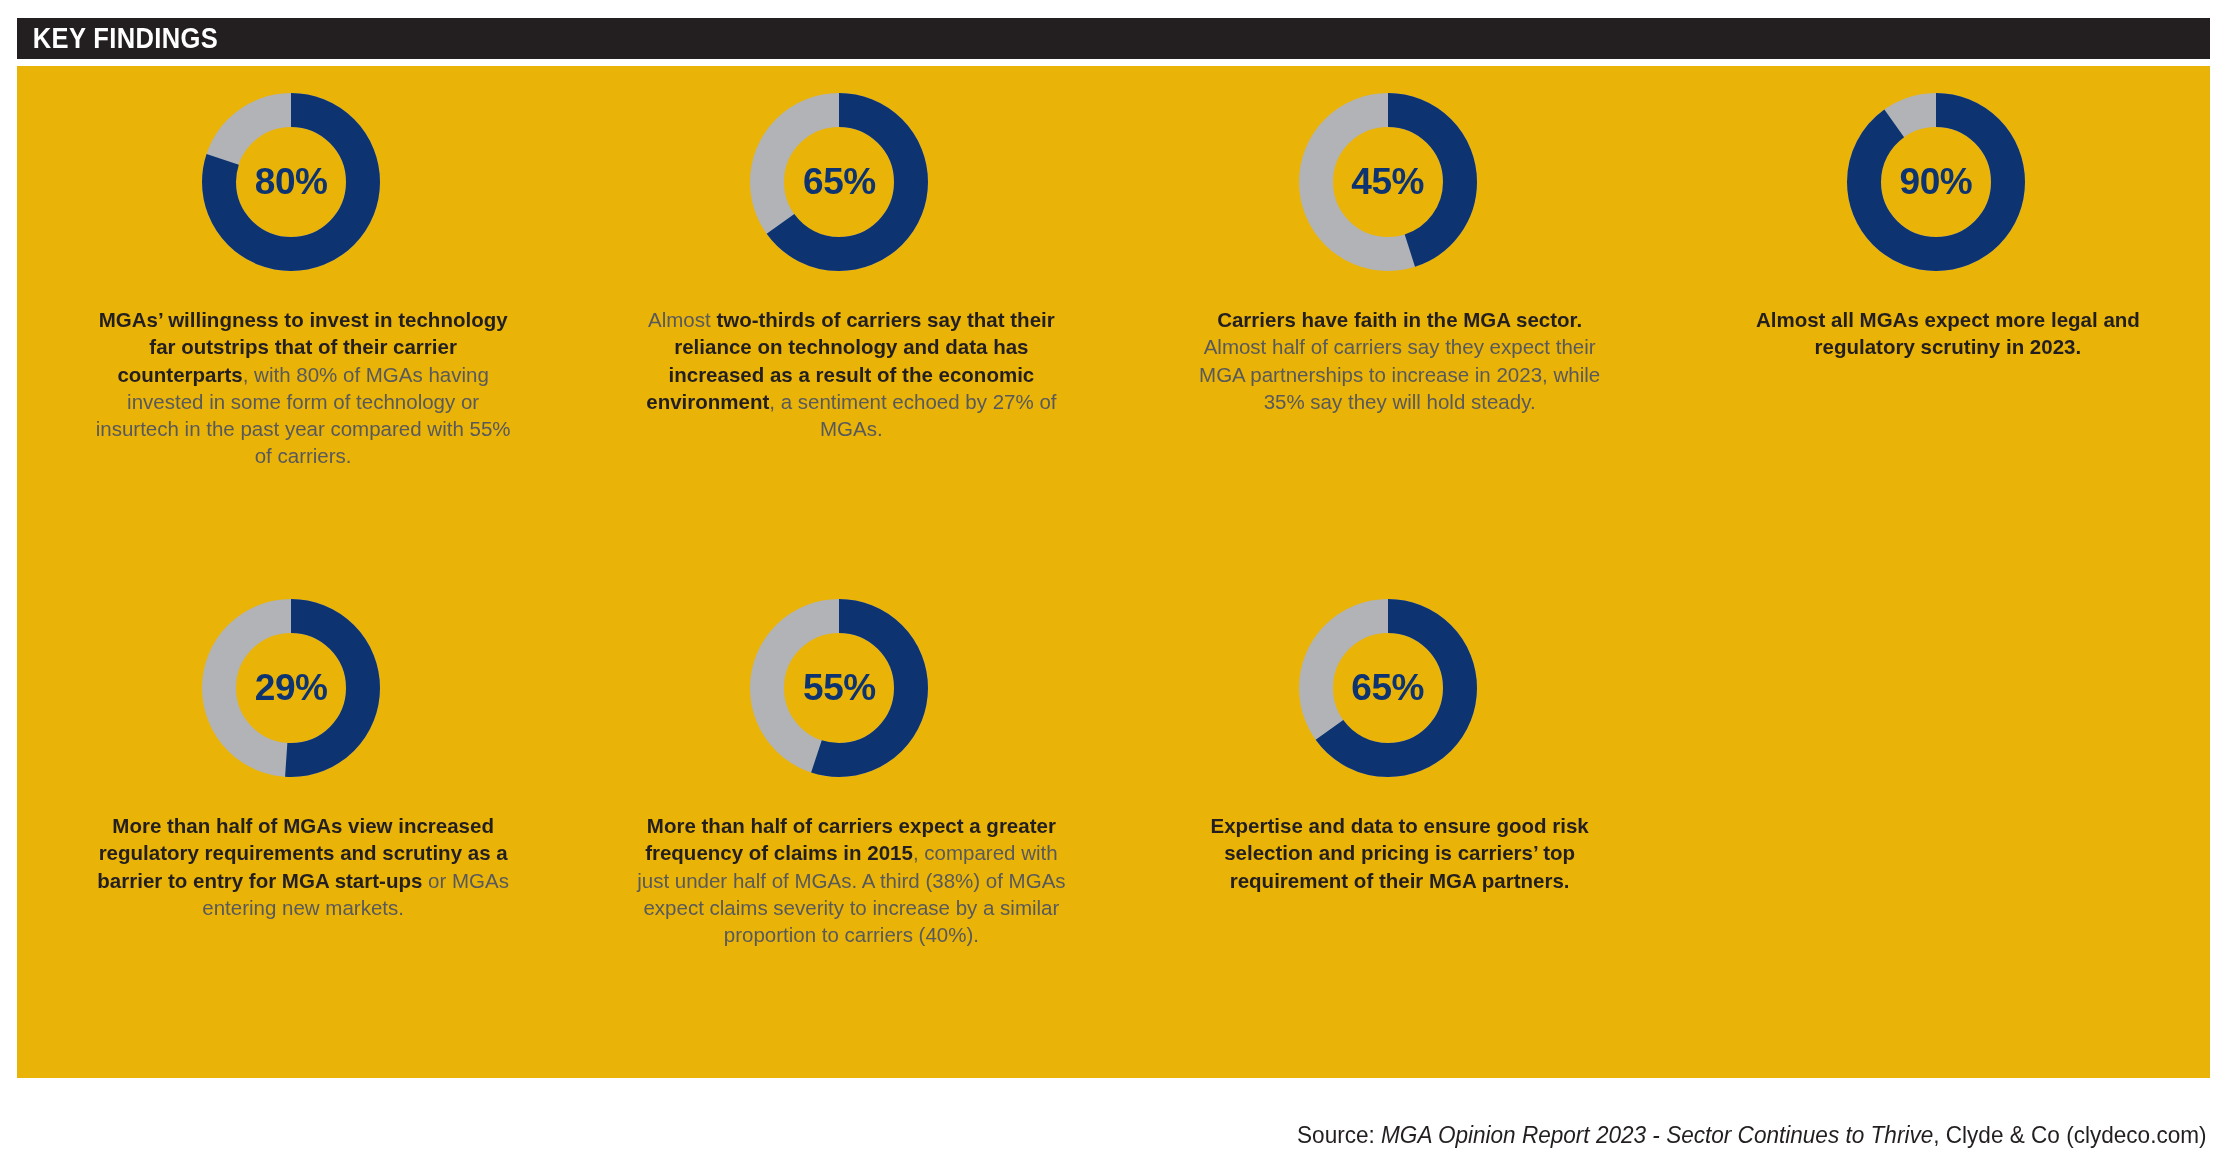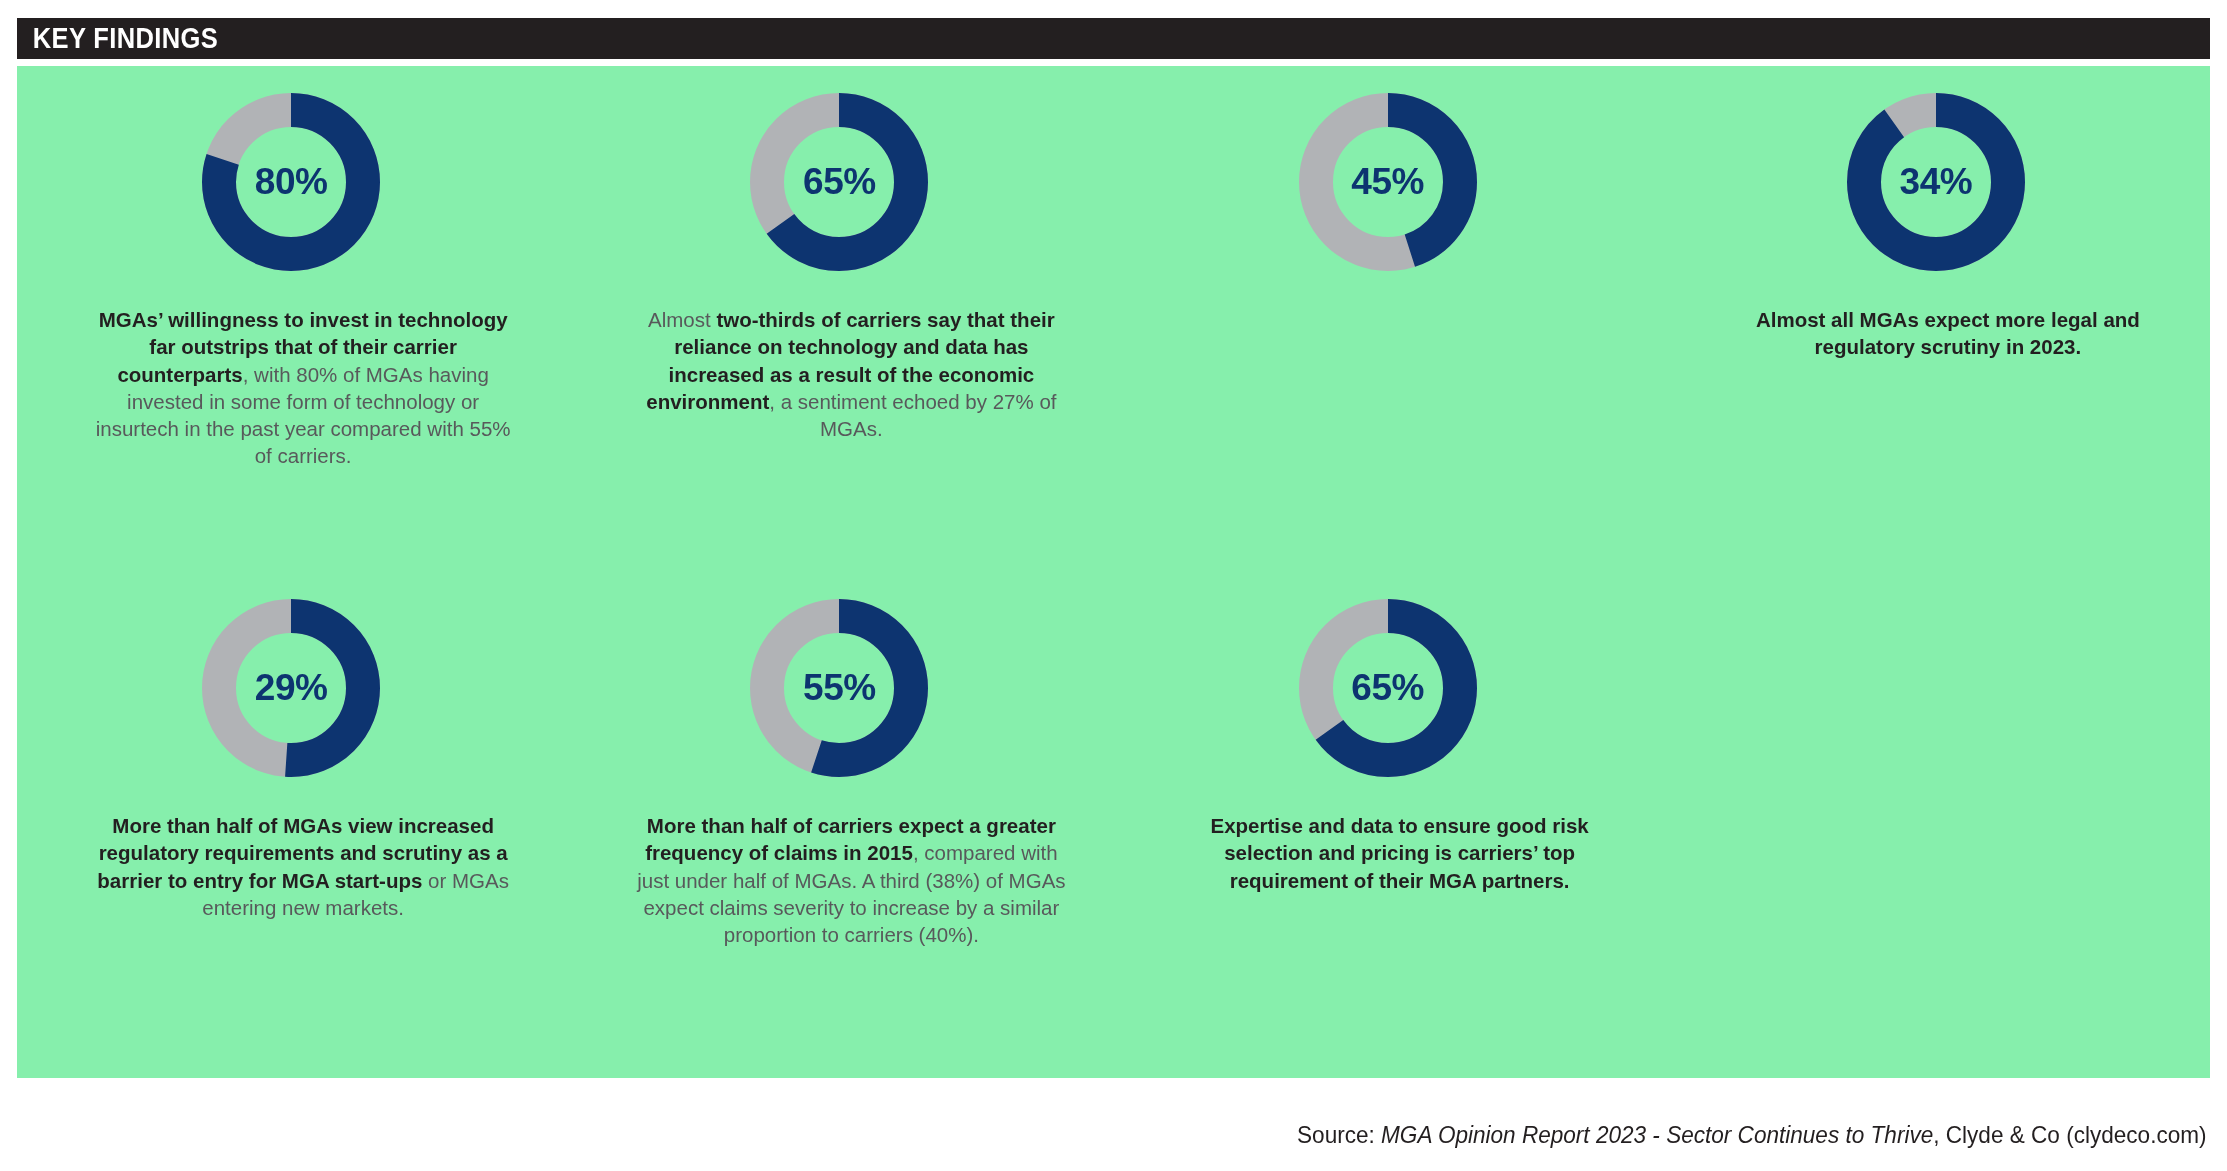--- a/index.html
+++ b/index.html
@@ -45,21 +45,21 @@
     white-space: nowrap;
   }
 
   
   .panel {
     position: absolute;
     left: 17px;
     top: 66px;
     width: 2193px;
     height: 1012px;
-    background: #86efac;
+    background: #eab308;
   }
 
   .grid {
     position: absolute;
     left: 0;
     top: 0;
     width: 2193px;
     height: 1012px;
     display: grid;
     grid-template-columns: repeat(4, 1fr);
@@ -167,28 +167,29 @@
           <div class="caption"><span>Almost </span><b>two-thirds of carriers say that their reliance on technology and data has increased as a result of the economic environment</b><span>, a sentiment echoed by 27% of MGAs.</span></div>
         </div>
         <div class="card">
           <div class="donut-wrap">
             <svg class="donut-svg" viewBox="0 0 180 180">
               <circle cx="90" cy="90" r="72" fill="none" stroke="#b1b3b6" stroke-width="34"></circle>
               <circle cx="90" cy="90" r="72" fill="none" stroke="#0d3470" stroke-width="34" stroke-dasharray="203.58 248.81"></circle>
             </svg>
             <div class="donut-label">45%</div>
           </div>
+          <div class="caption"><b>Carriers have faith in the MGA sector.</b><span> Almost half of carriers say they expect their MGA partnerships to increase in 2023, while 35% say they will hold steady.</span></div>
         </div>
         <div class="card">
           <div class="donut-wrap">
             <svg class="donut-svg" viewBox="0 0 180 180">
               <circle cx="90" cy="90" r="72" fill="none" stroke="#b1b3b6" stroke-width="34"></circle>
               <circle cx="90" cy="90" r="72" fill="none" stroke="#0d3470" stroke-width="34" stroke-dasharray="407.15 45.24"></circle>
             </svg>
-            <div class="donut-label">34%</div>
+            <div class="donut-label">90%</div>
           </div>
           <div class="caption"><b>Almost all MGAs expect more legal and regulatory scrutiny in 2023.</b></div>
         </div>
         <div class="card">
           <div class="donut-wrap">
             <svg class="donut-svg" viewBox="0 0 180 180">
               <circle cx="90" cy="90" r="72" fill="none" stroke="#b1b3b6" stroke-width="34"></circle>
               <circle cx="90" cy="90" r="72" fill="none" stroke="#0d3470" stroke-width="34" stroke-dasharray="230.72 221.67"></circle>
             </svg>
             <div class="donut-label">29%</div>

